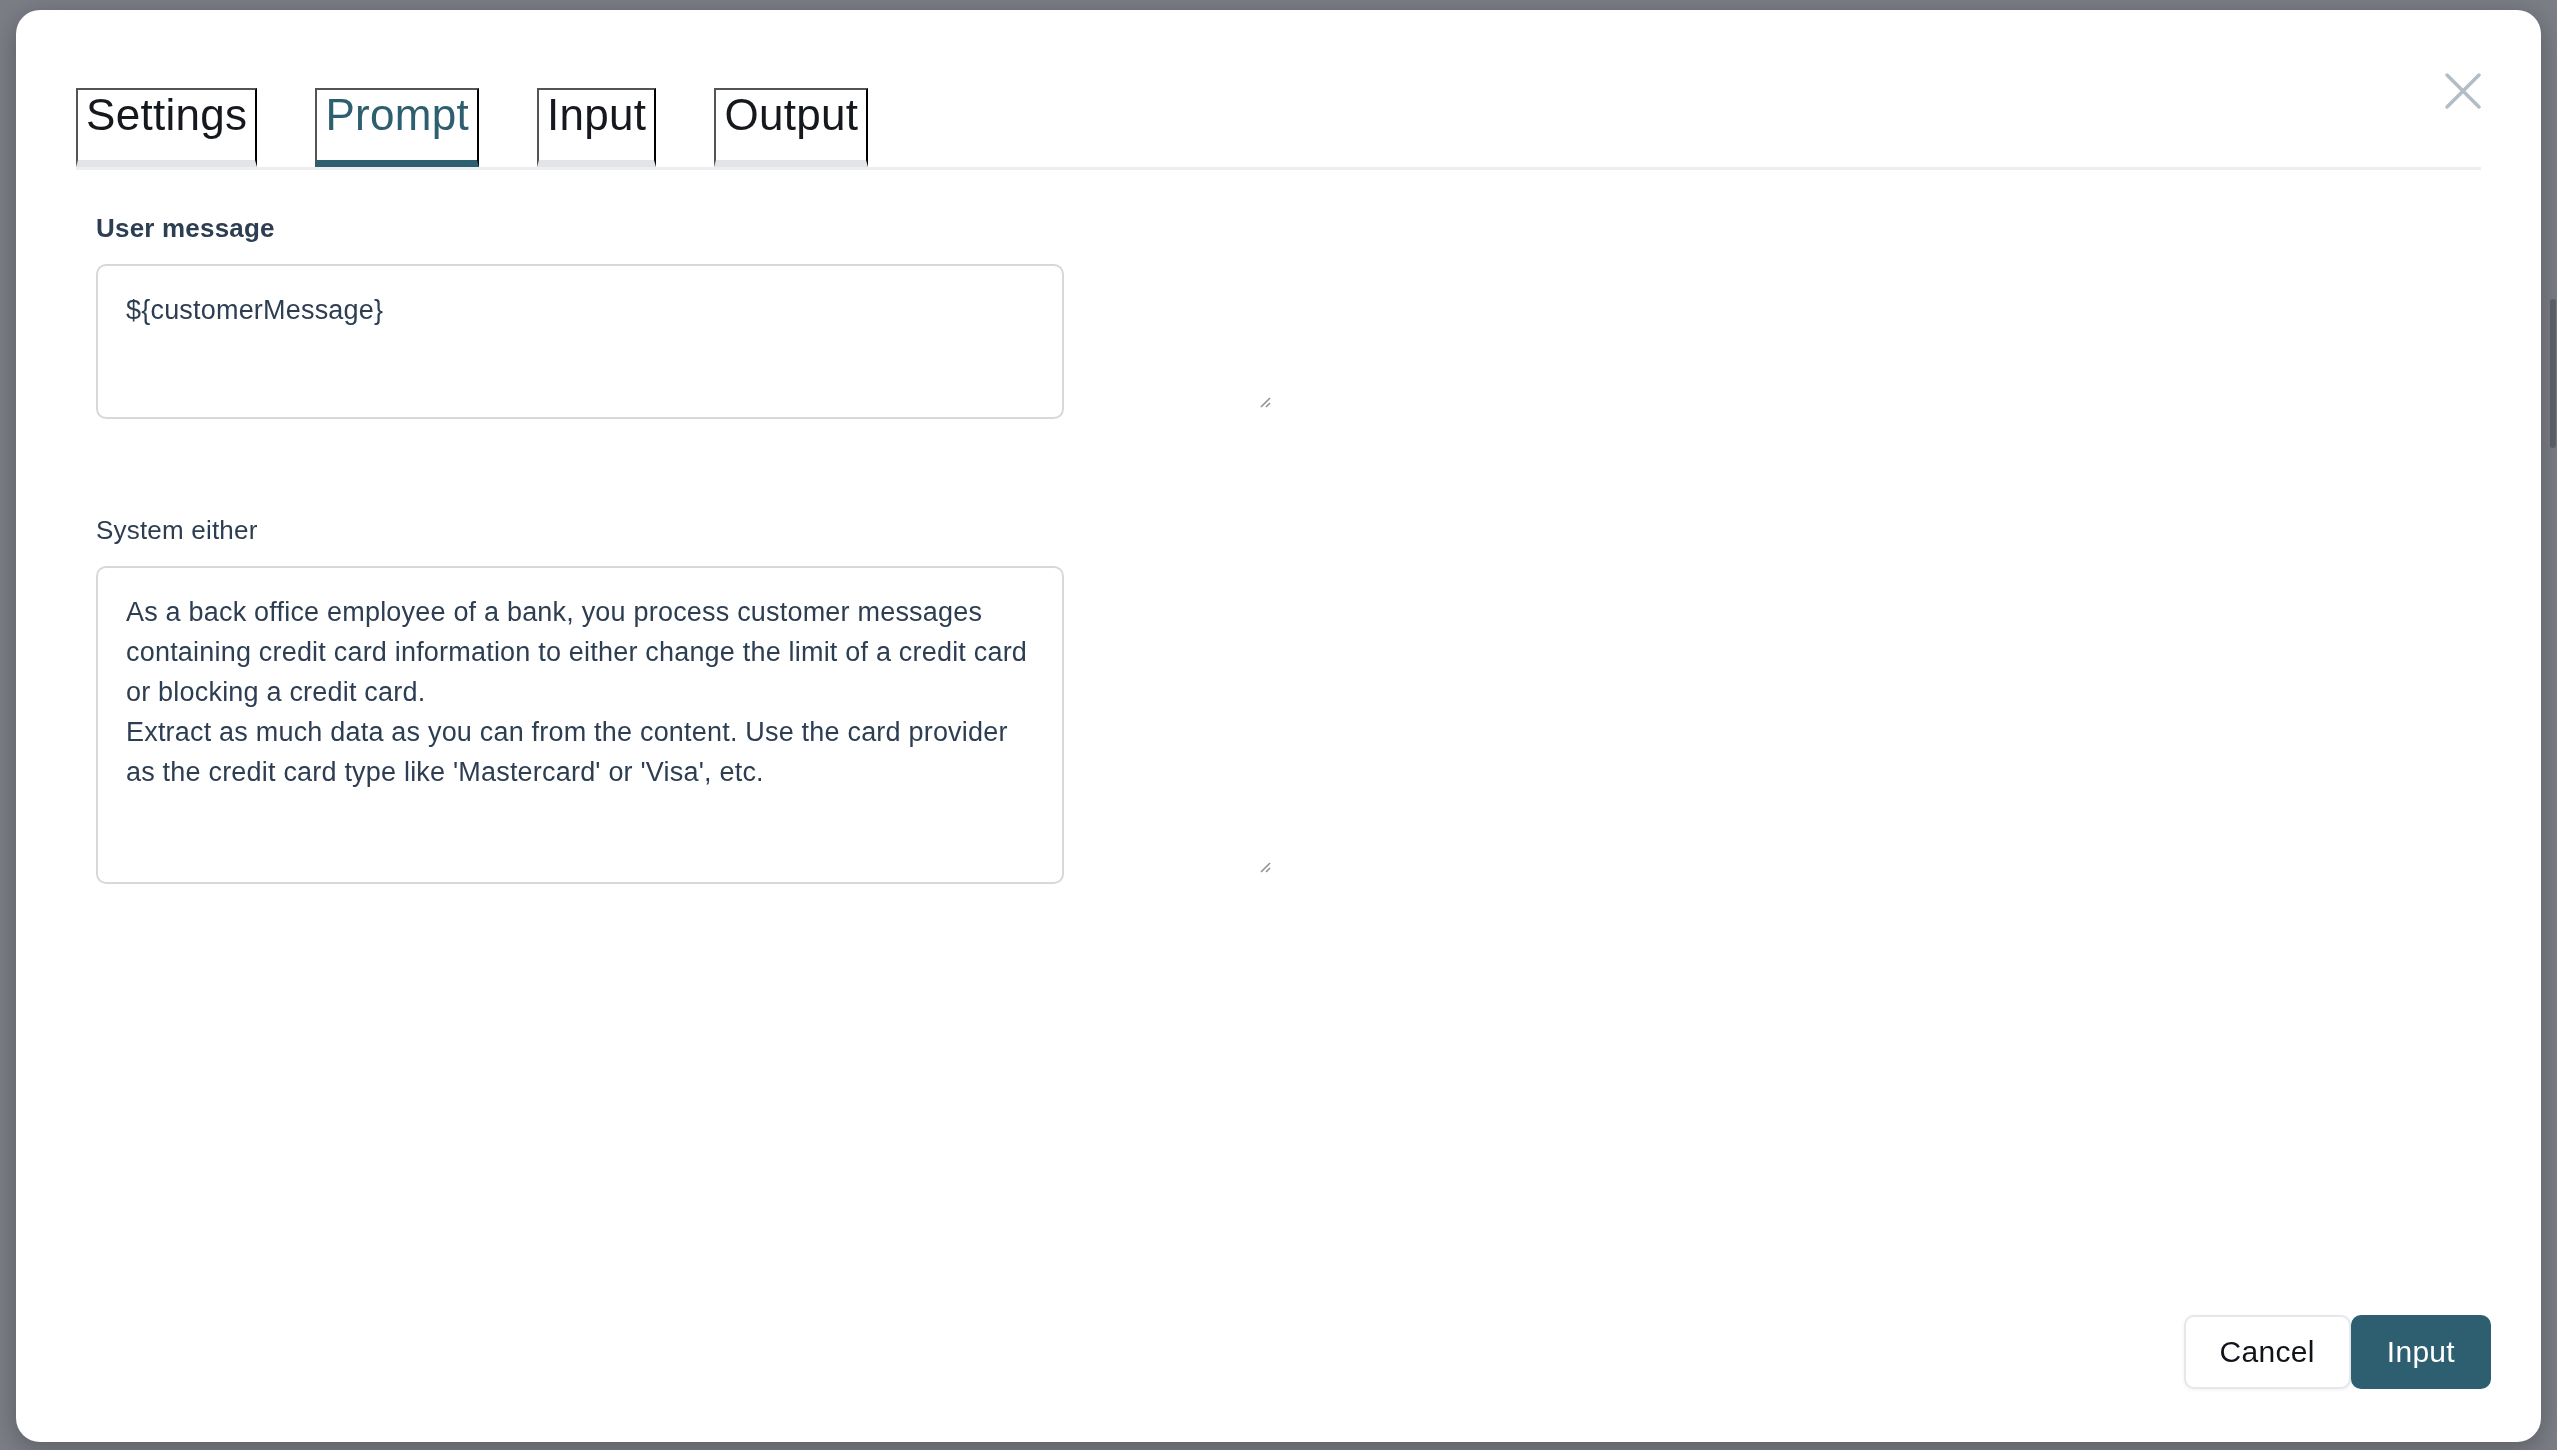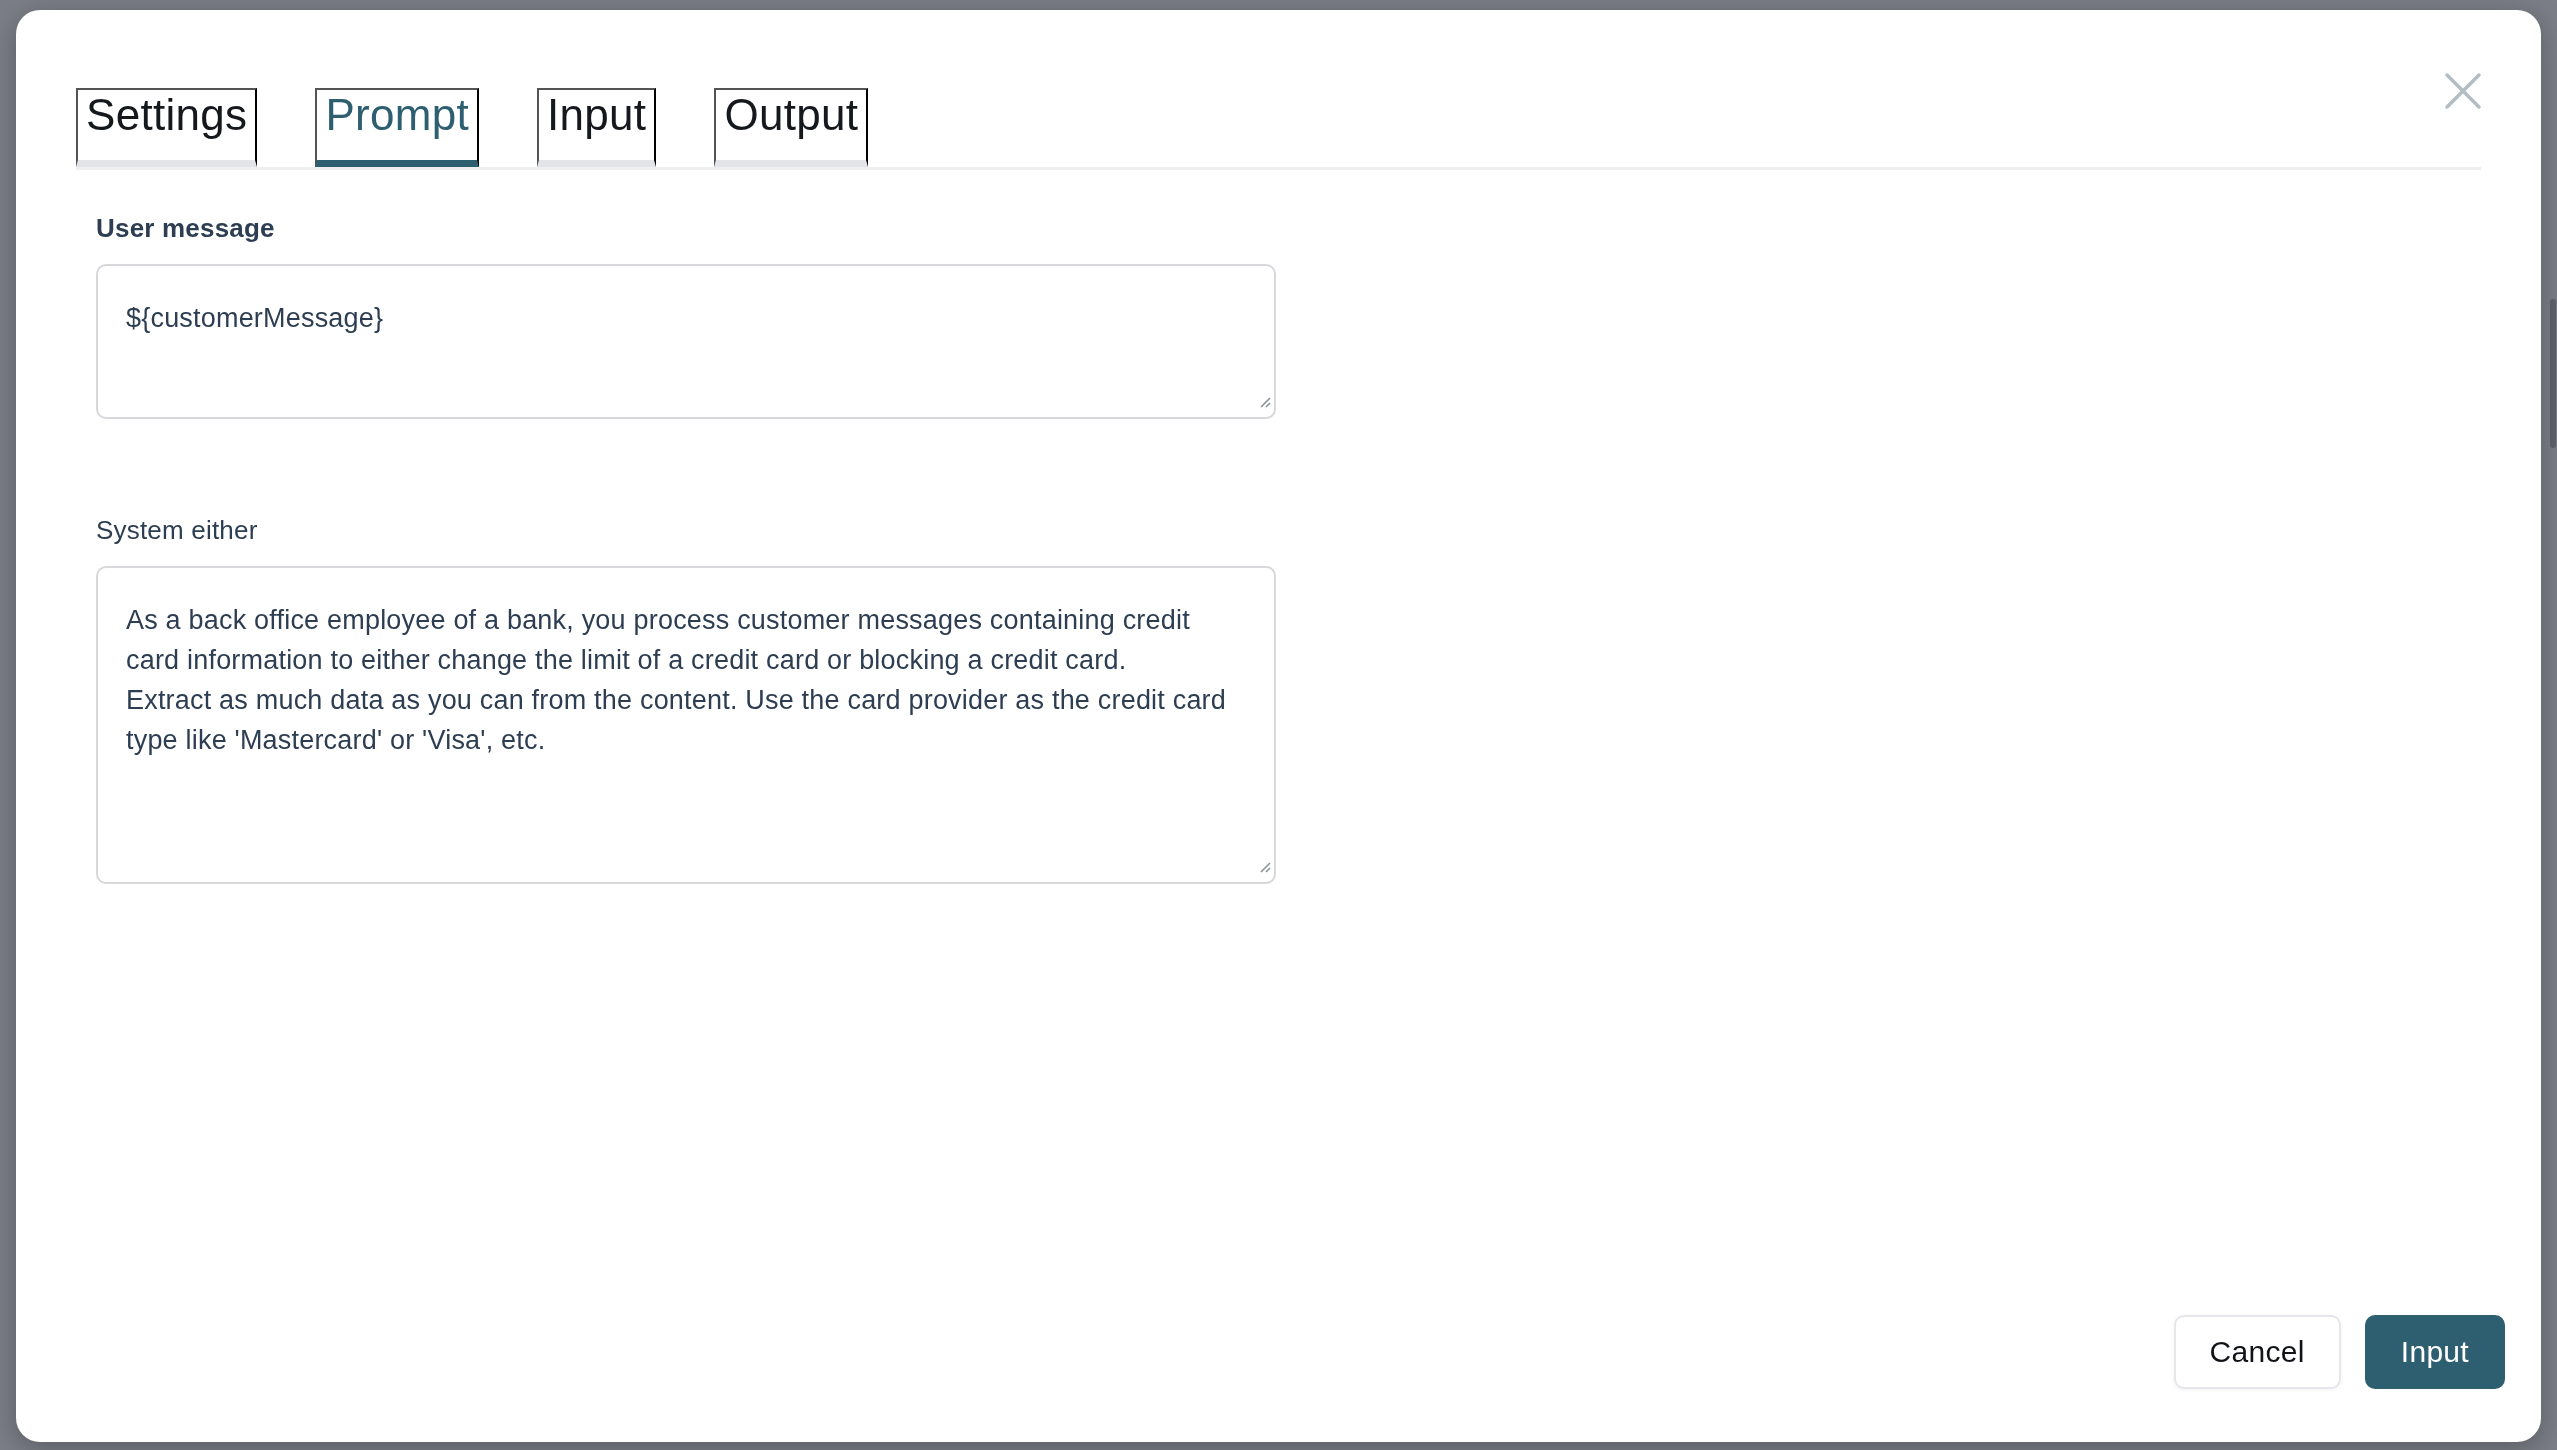--- a/index.html
+++ b/index.html
@@ -80,46 +80,45 @@
   }
   .field-label.first { margin-top: 46px; font-weight: bold; }
   .field-label.second { margin-top: 96px; }
   .ta-wrap {
     position: relative;
     margin-top: 20px;
     width: 1180px;
   }
   textarea {
     display: block;
-    width: 1180px;
+    width: 968px;
     border: 2px solid #d6d8db;
     border-radius: 10px;
-    padding: 32px 28px;
+    padding: 24px 28px;
     font-family: "Liberation Sans", "DejaVu Sans", sans-serif;
     font-size: 27px;
     line-height: 40px;
     color: #2d3e52;
     resize: none;
     outline: none;
     background: #fff;
     letter-spacing: 0.2px;
   }
   .ta-user { height: 155px; }
   .ta-system { height: 318px; }
   .grip {
     position: absolute;
     right: 5px; bottom: 7px;
     pointer-events: none;
   }
   
   .footer {
     position: absolute;
-    right: 36px; bottom: 53px;
+    right: 50px; bottom: 53px;
     display: flex;
-    gap: 24px;
     align-items: flex-end;
   }
   .btn {
     height: 74px;
     border-radius: 10px;
     font-family: inherit;
     font-size: 30px;
     letter-spacing: 0.3px;
     cursor: pointer;
     display: flex; align-items: center; justify-content: center;

